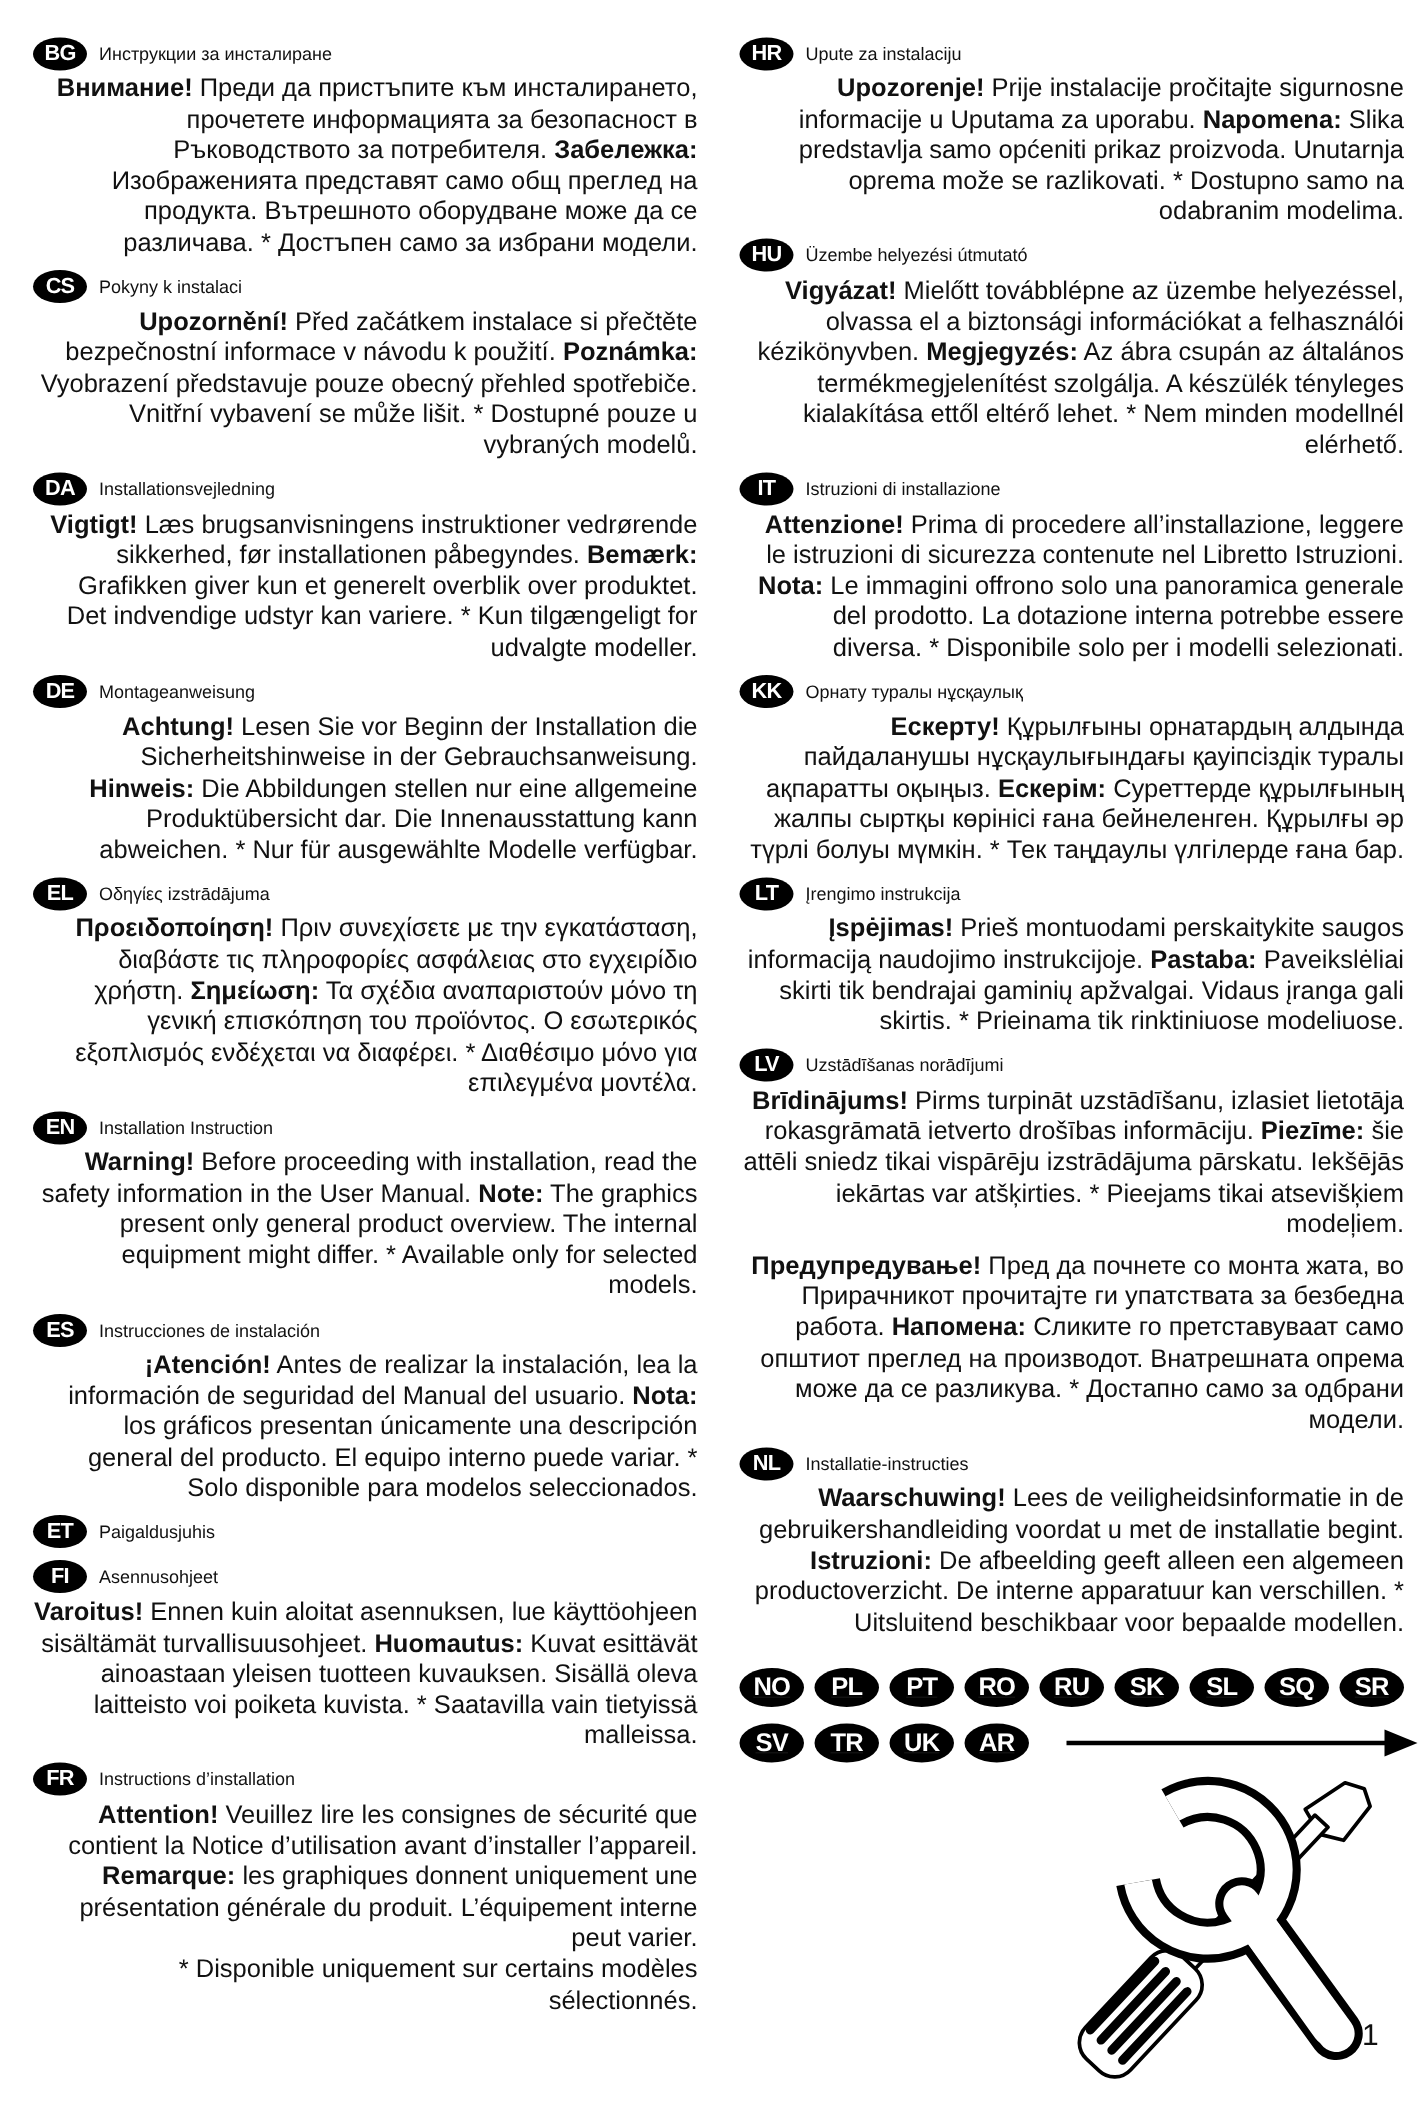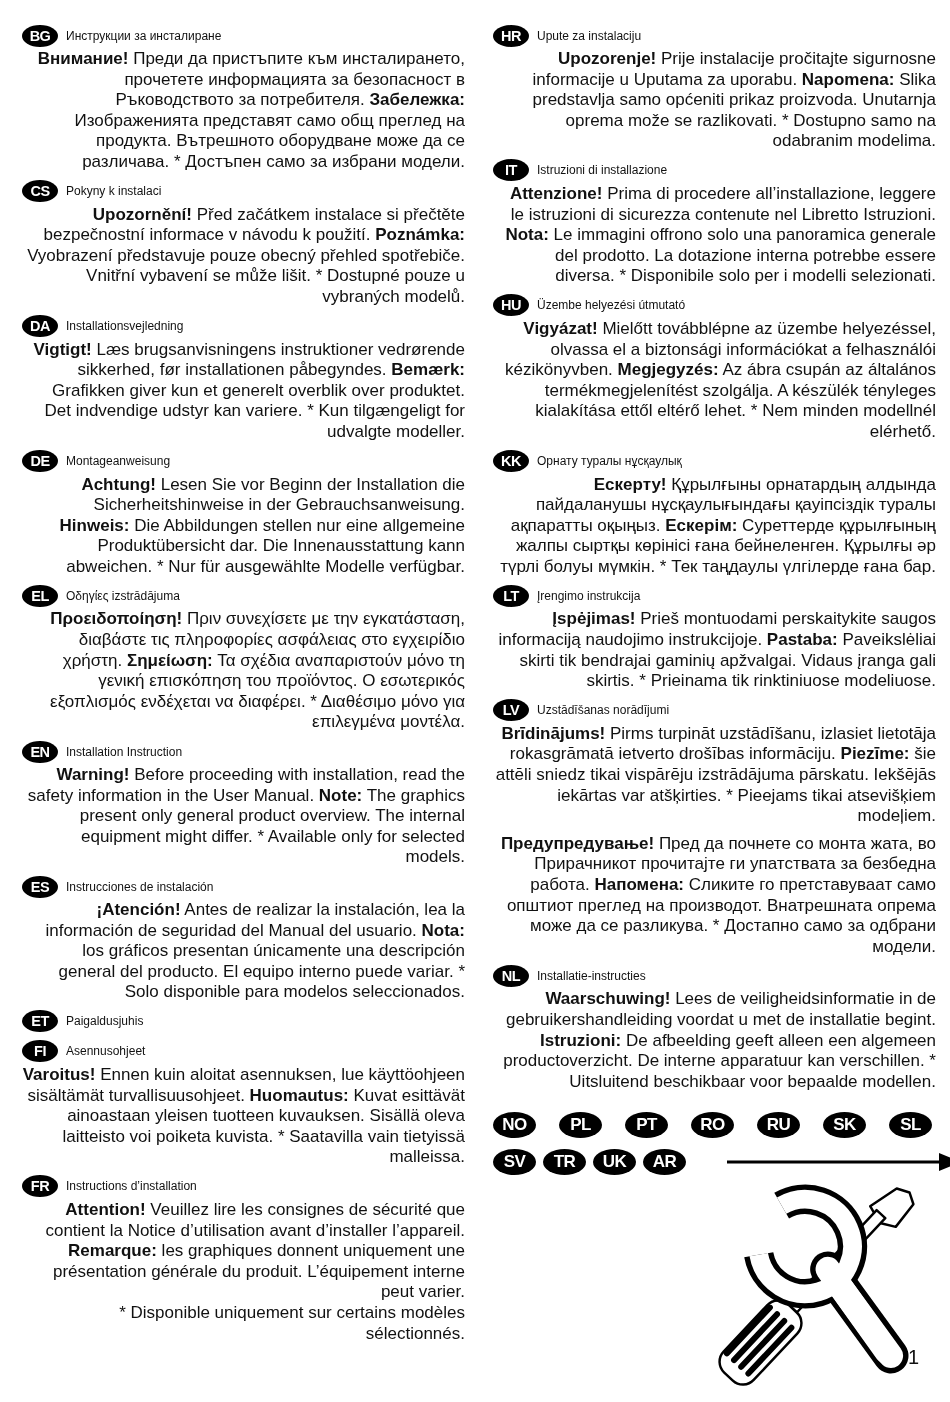--- a/index.html
+++ b/index.html
@@ -43,22 +43,23 @@
   .sec-body {
     font-size:17px;
     line-height:20.6px;
     text-align:right;
   }
   .sec-body .bold { font-weight:bold; }
   .badge-rows { margin-top:20px; }
   .badge-row {
     display:flex;
     align-items:center;
-    gap:23px;
+    gap:7px;
     margin-bottom:11px;
+    text-decoration:underline;
   }
   .badge-lg {
     display:inline-flex;
     align-items:center;
     justify-content:center;
     background:#000000;
     color:#ffffff;
     width:43px; height:26px;
     border-radius:50%;
     font-weight:bold;
@@ -160,31 +161,31 @@
 
     <div class="section">
           <div class="sec-head">
             <span class="badge">HR</span>
             <span class="sec-title">Upute za instalaciju</span>
           </div>
           <p class="sec-body"><span class="bold">Upozorenje!</span><span> Prije instalacije pročitajte sigurnosne informacije u Uputama za uporabu. </span><span class="bold">Napomena:</span><span> Slika predstavlja samo općeniti prikaz proizvoda. Unutarnja oprema može se razlikovati. * Dostupno samo na odabranim modelima.</span></p>
         </div>
         <div class="section">
           <div class="sec-head">
+            <span class="badge">HU</span>
+            <span class="sec-title">Üzembe helyezési útmutató</span>
+          </div>
+          <p class="sec-body"><span class="bold">Vigyázat!</span><span> Mielőtt továbblépne az üzembe helyezéssel, olvassa el a biztonsági információkat a felhasználói kézikönyvben. </span><span class="bold">Megjegyzés:</span><span> Az ábra csupán az általános termékmegjelenítést szolgálja. A készülék tényleges kialakítása ettől eltérő lehet. * Nem minden modellnél elérhető.</span></p>
+        </div>
+        <div class="section">
+          <div class="sec-head">
             <span class="badge">IT</span>
             <span class="sec-title">Istruzioni di installazione</span>
           </div>
           <p class="sec-body"><span class="bold">Attenzione!</span><span> Prima di procedere all’installazione, leggere le istruzioni di sicurezza contenute nel Libretto Istruzioni. </span><span class="bold">Nota:</span><span> Le immagini offrono solo una panoramica generale del prodotto. La dotazione interna potrebbe essere diversa. * Disponibile solo per i modelli selezionati.</span></p>
-        </div>
-        <div class="section">
-          <div class="sec-head">
-            <span class="badge">HU</span>
-            <span class="sec-title">Üzembe helyezési útmutató</span>
-          </div>
-          <p class="sec-body"><span class="bold">Vigyázat!</span><span> Mielőtt továbblépne az üzembe helyezéssel, olvassa el a biztonsági információkat a felhasználói kézikönyvben. </span><span class="bold">Megjegyzés:</span><span> Az ábra csupán az általános termékmegjelenítést szolgálja. A készülék tényleges kialakítása ettől eltérő lehet. * Nem minden modellnél elérhető.</span></p>
         </div>
         <div class="section">
           <div class="sec-head">
             <span class="badge">KK</span>
             <span class="sec-title">Орнату туралы нұсқаулық</span>
           </div>
           <p class="sec-body"><span class="bold">Ескерту!</span><span> Құрылғыны орнатардың алдында пайдаланушы нұсқаулығындағы қауіпсіздік туралы ақпаратты оқыңыз. </span><span class="bold">Ескерім:</span><span> Суреттерде құрылғының жалпы сыртқы көрінісі ғана бейнеленген. Құрылғы әр түрлі болуы мүмкін. * Тек таңдаулы үлгілерде ғана бар.</span></p>
         </div>
         <div class="section">
           <div class="sec-head">

